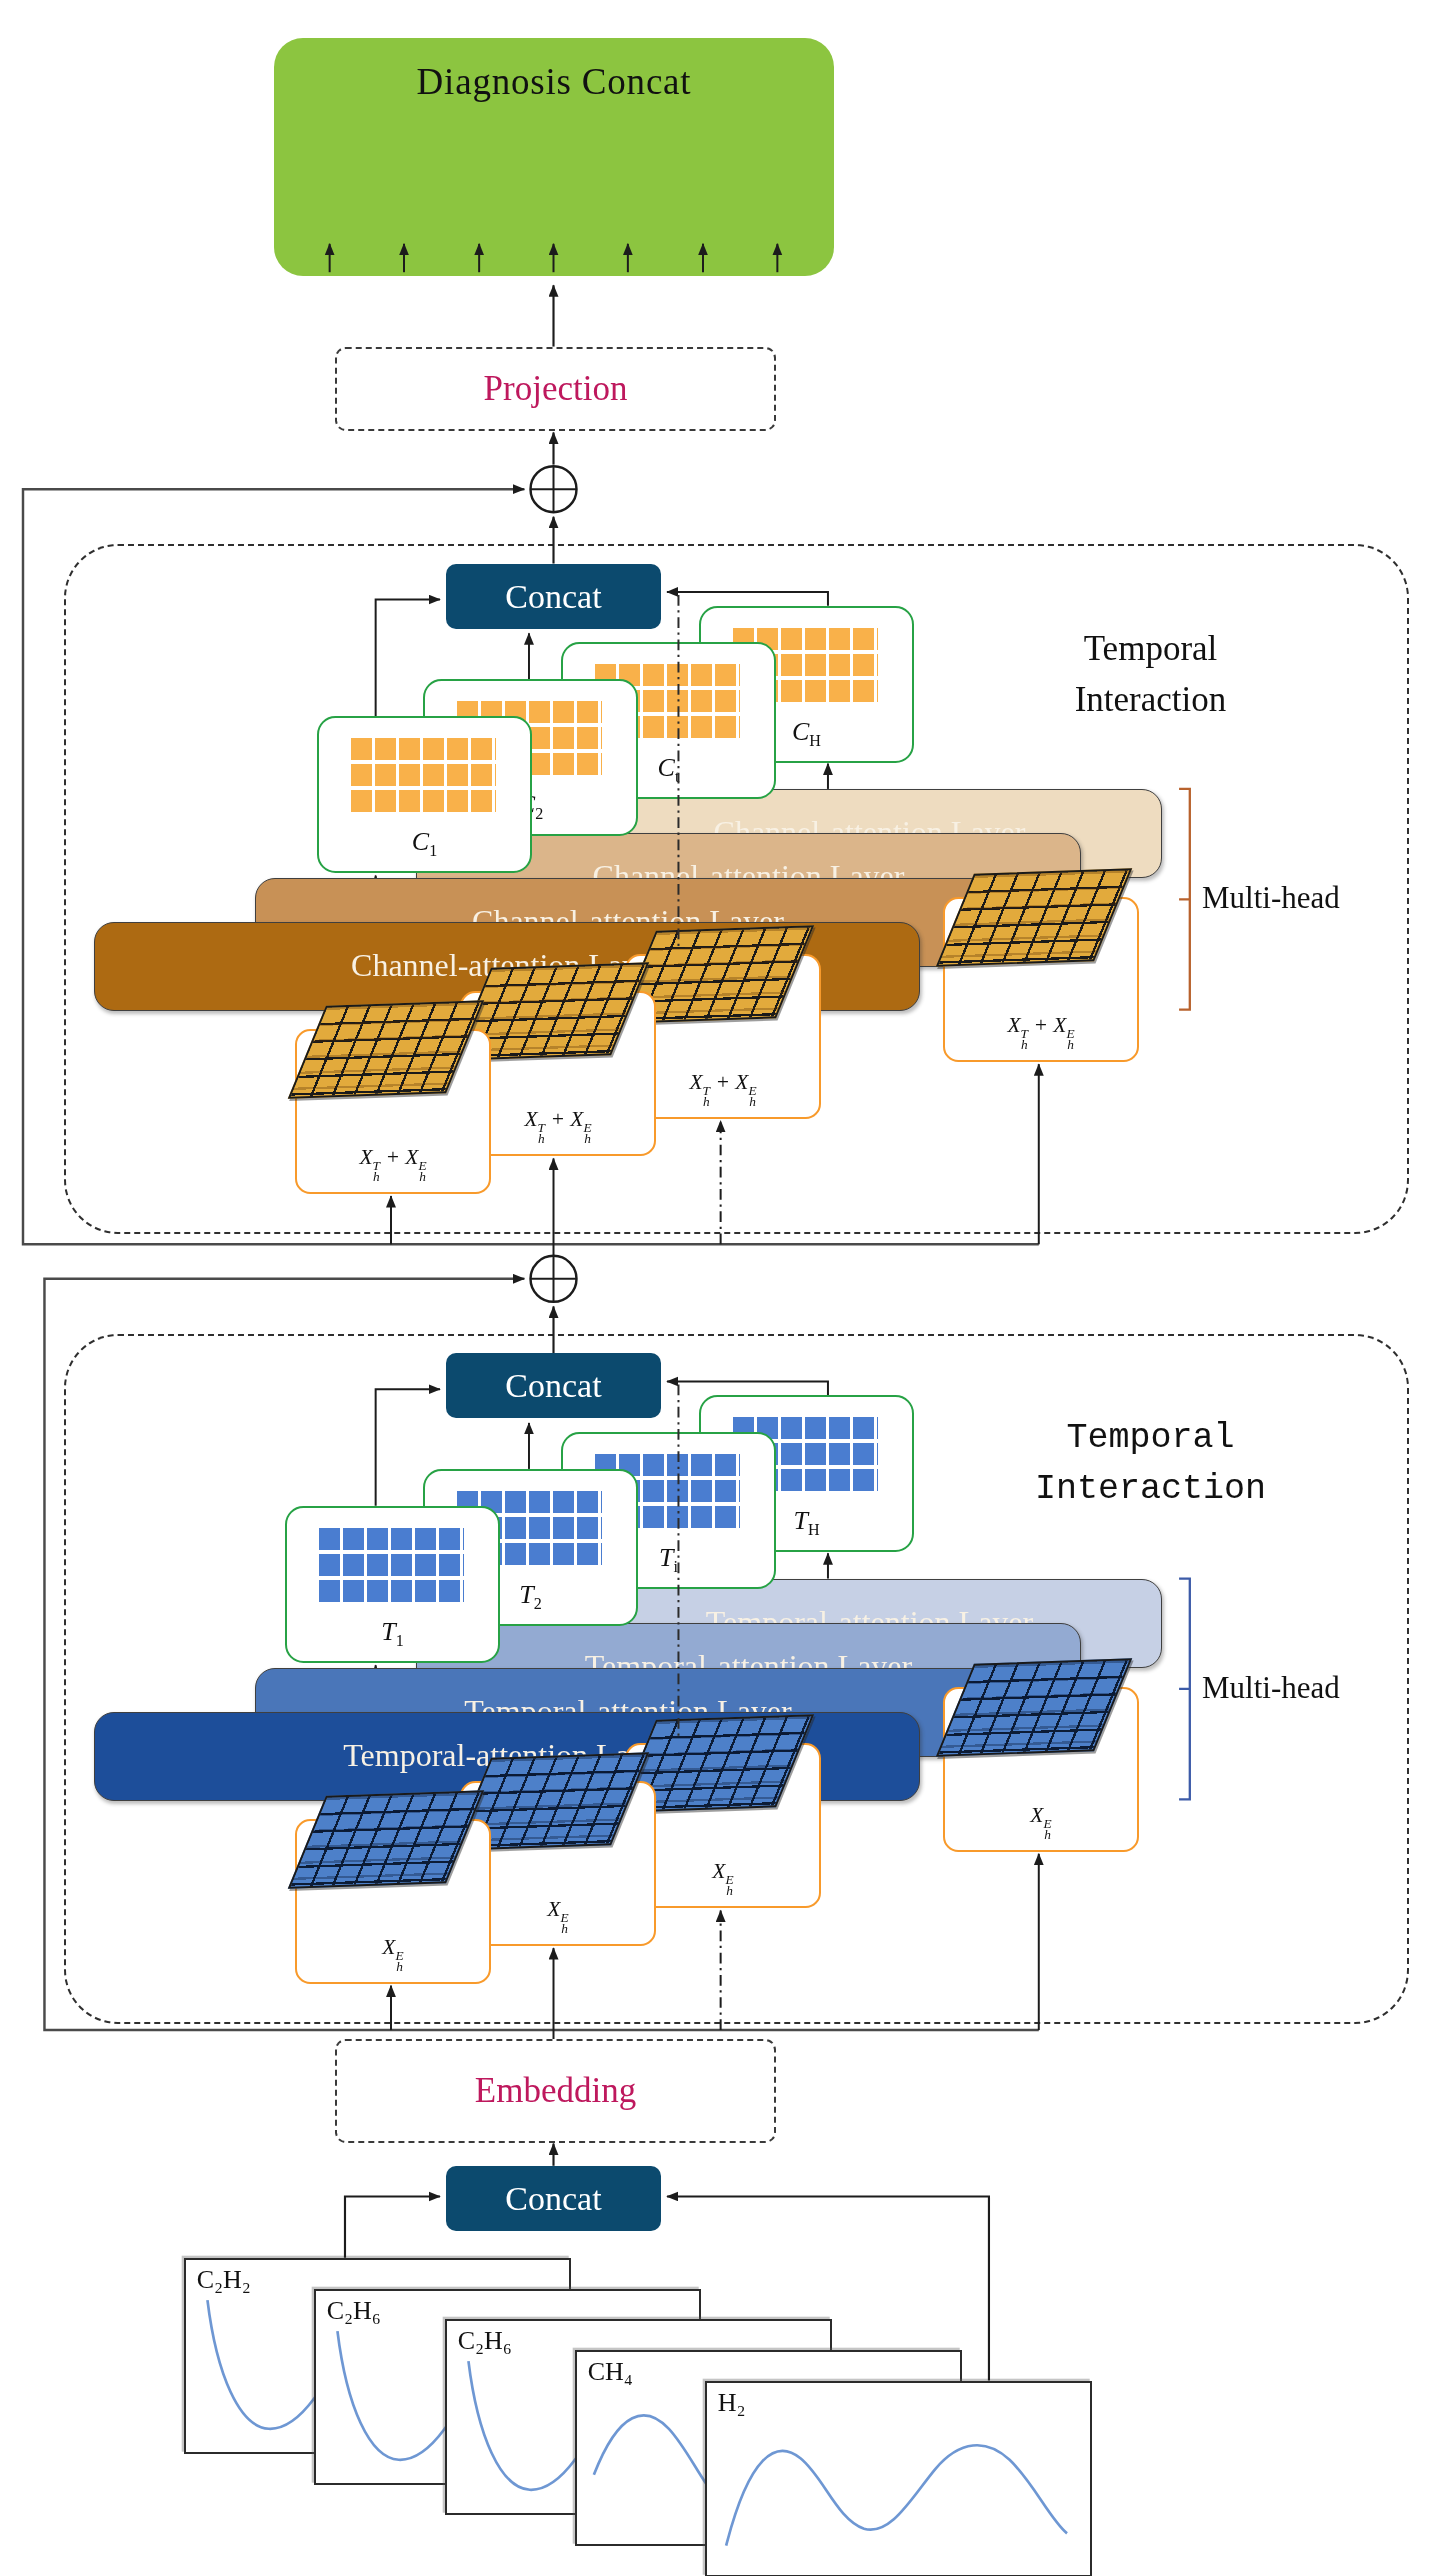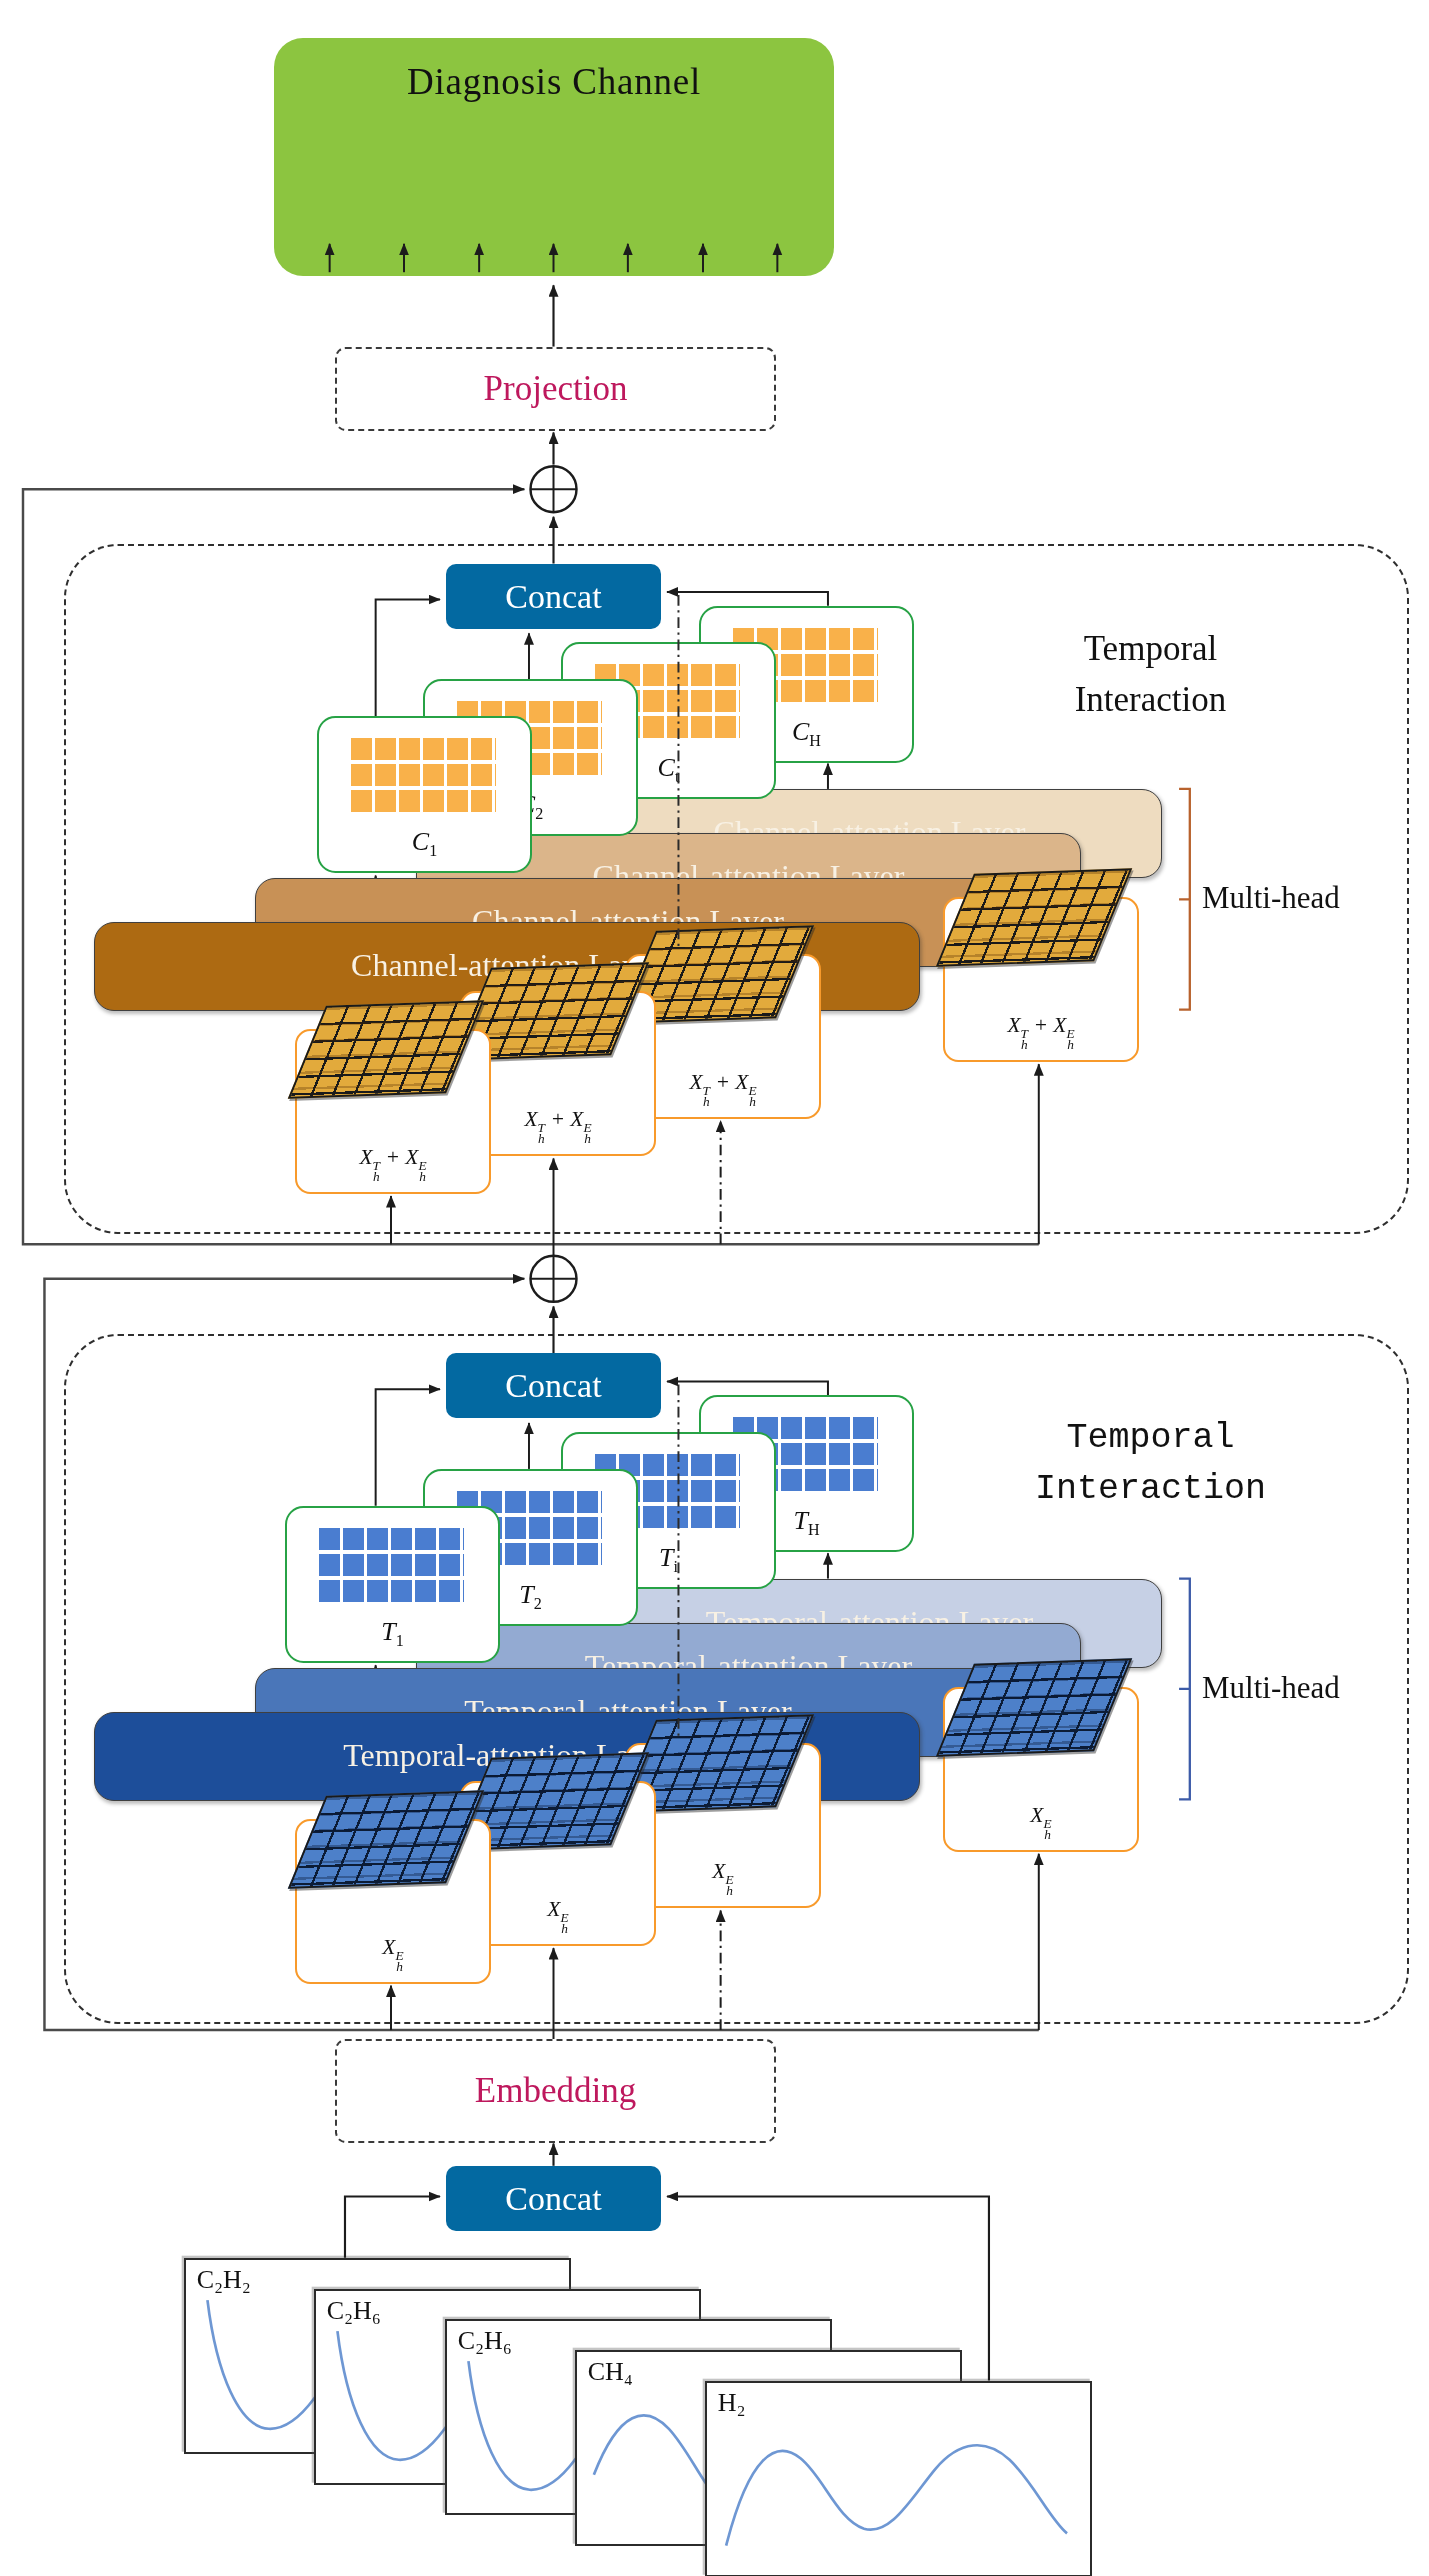--- a/index.html
+++ b/index.html
@@ -18,21 +18,21 @@
   .dcircle.hot span{color:#ffffff;font-weight:bold;font-size:23px;text-shadow:none;}
   .f0{background:#a9cc70}.f1{background:#84ac4e}.f3{background:#97bf5e}
   .f4{background:#a4ca6c}.f5{background:#8eb75a}.f6{background:#9fc668}
   
   .dashbox{border:2.3px dashed #3a3a3a;border-radius:10.7px;background:#fff;
            display:flex;align-items:center;justify-content:center;z-index:5;}
   .dashbox span{font-size:35px;color:#be185d;}
   .frame{border:2.3px dashed #2e2e2e;border-radius:54px;z-index:1;background:transparent;}
   .frame-title{font-size:35px;color:#111;text-align:center;z-index:4;}
   
-  .concat{background:#0369a1;border-radius:10px;display:flex;align-items:center;
+  .concat{background:#0c4a6e;border-radius:10px;display:flex;align-items:center;
           justify-content:center;z-index:18;}
   .concat span{font-size:34px;color:#fff;}
   
   .obox{background:#fff;border:2.7px solid #27a245;border-radius:18.4px;}
   .mat{position:absolute;left:32px;top:20px;width:145px;height:77px;
        background-image:
         repeating-linear-gradient(90deg, rgba(0,0,0,0) 0 21px, #fff 21px 24px),
         repeating-linear-gradient(180deg, rgba(0,0,0,0) 0 22px, #fff 22px 26px);}
   .mat-o{background-color:#f9b14a;}
   .mat-b{background-color:#4a7dd0;}
@@ -117,21 +117,21 @@
 
   <path d="M1355,2648 L58,2648 L58,1668 L684,1668" stroke="#4a4a4a" stroke-width="3.2" fill="none" marker-end="url(#ah)"></path>
   <path d="M510,2648 L510,2590" stroke="#1c1c1c" stroke-width="2.6" fill="none" marker-end="url(#ah)"></path>
   <path d="M940,2648 L940,2492" stroke="#1c1c1c" stroke-width="2.6" fill="none" stroke-dasharray="14 6 3 6" marker-end="url(#ah)"></path>
   <path d="M1355,2648 L1355,2418" stroke="#1c1c1c" stroke-width="2.6" fill="none" marker-end="url(#ah)"></path>
   <path d="M722,2660 L722,2541" stroke="#1c1c1c" stroke-width="2.6" fill="none" marker-end="url(#ah)"></path>
   <path d="M722,2825 L722,2796" stroke="#1c1c1c" stroke-width="2.8" fill="none" marker-end="url(#ah)"></path>
 </svg>
 
 <div class="abs panel" style="left:274px;top:38px;width:560px;height:238px;">
-  <div class="abs panel-title" style="left:0;top:21.5px;width:560px;">Diagnosis Channel</div>
+  <div class="abs panel-title" style="left:0;top:21.5px;width:560px;">Diagnosis Concat</div>
 </div>
 
 <div class="abs dlabel" style="left:302px;top:132px;width:55px;">NC</div>
 <div class="abs dlabel" style="left:376px;top:132px;width:55px;">LT</div>
 <div class="abs dlabel emph" style="left:452px;top:123px;width:55px;">MT</div>
 <div class="abs dlabel" style="left:526px;top:132px;width:55px;">HT</div>
 <div class="abs dlabel" style="left:600px;top:132px;width:55px;">PD</div>
 <div class="abs dlabel" style="left:675px;top:132px;width:55px;">LD</div>
 <div class="abs dlabel" style="left:750px;top:132px;width:55px;">HD</div>
 

